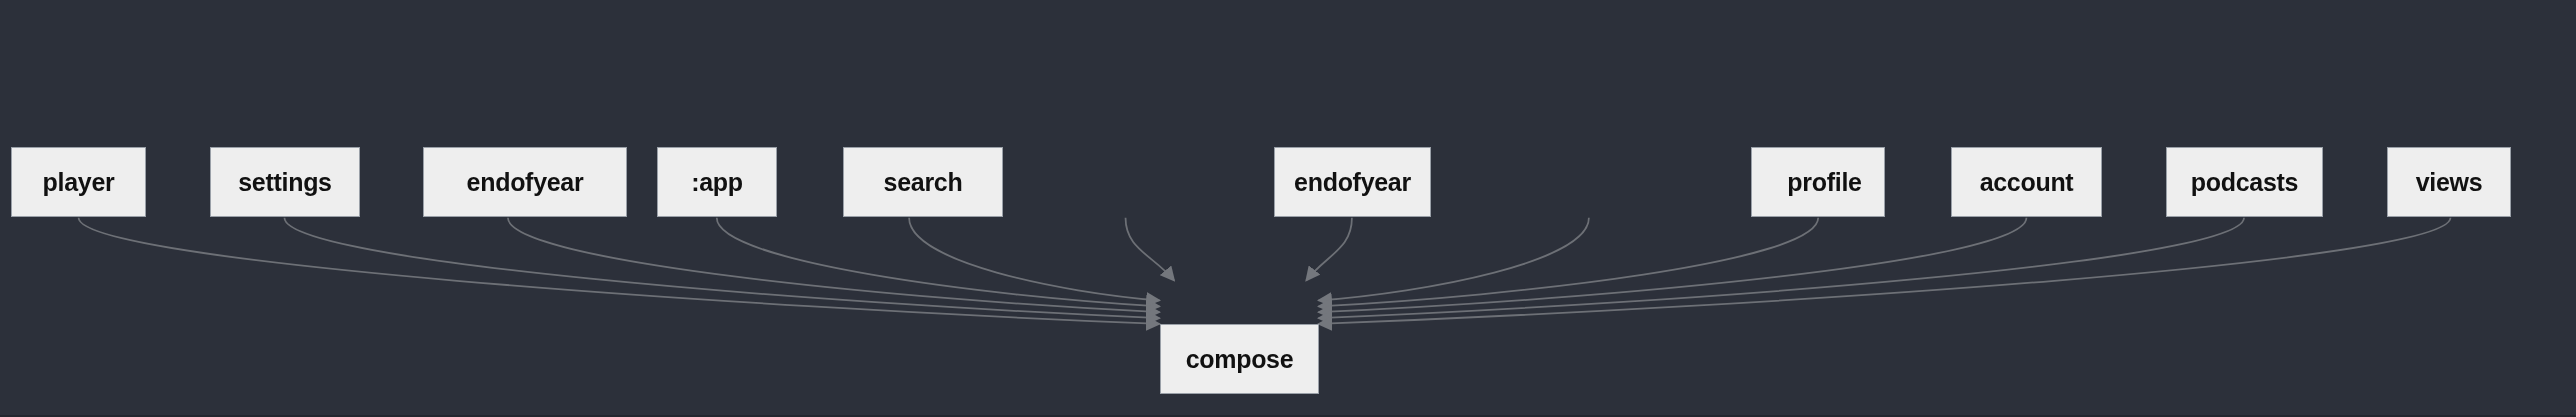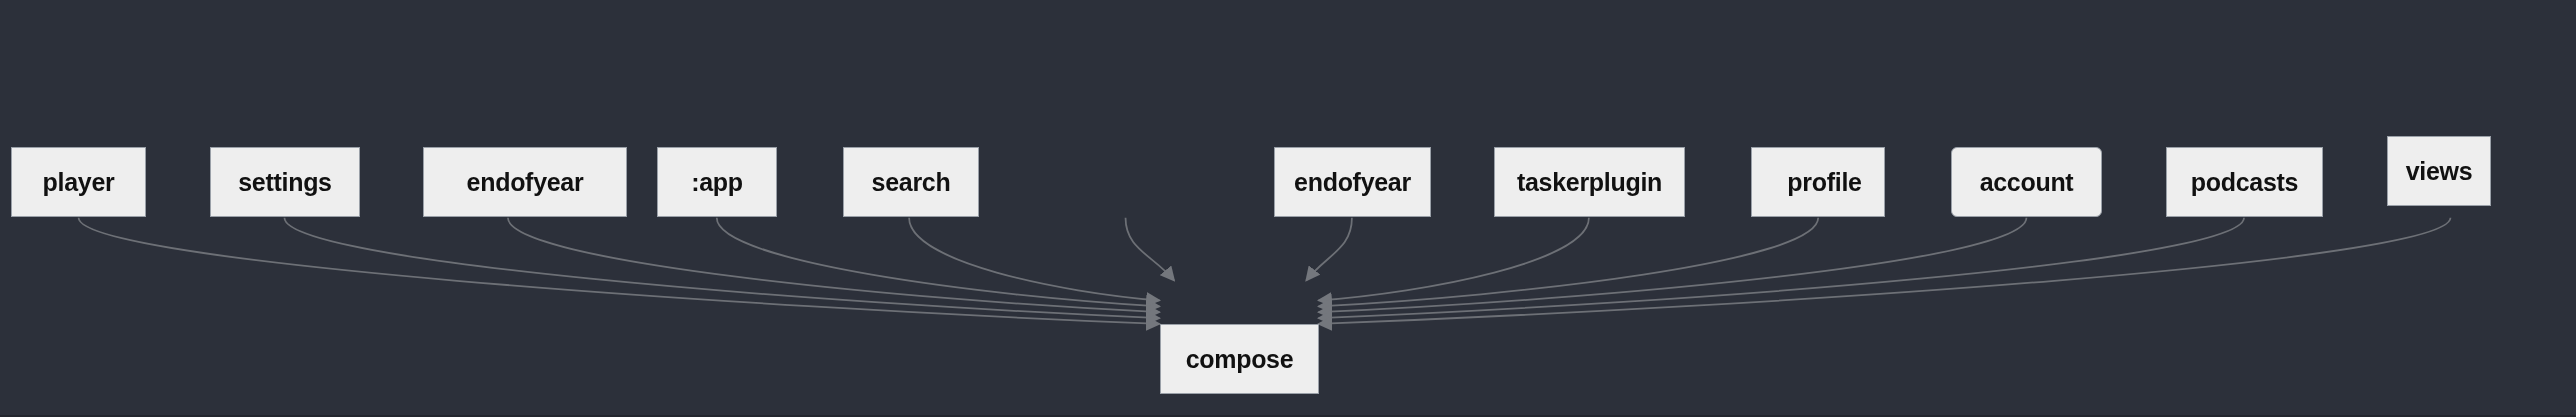--- a/index.html
+++ b/index.html
@@ -87,39 +87,36 @@
   </div>
   <div class="node" style="left:210px;  top:147px; width:150px;text-align:center;">
     <span class="label">settings</span>
   </div>
   <div class="node" style="left:423px;  top:147px; width:204px;">
     <span class="label">endofyear</span>
   </div>
   <div class="node" style="left:657px; top:147px; width:120px;">
     <span class="label">:app</span>
   </div>
-  <div class="node" style="left:843px; top:147px; width:136px;">
+  <div class="node" style="left:843px; top:147px; width:160px;">
     <span class="label">search</span>
   </div>
   <div class="node" style="left:1274px; top:147px; width:157px;">
     <span class="label">endofyear</span>
   </div>
-  <div class="node" style="left:1494px; top:147px; width:191px;">
-    <span class="label">taskerplugin</span>
-  </div>
   <div class="node" style="left:1751px; top:147px; width:134px;padding-left:13px;">
     <span class="label">profile</span>
   </div>
-  <div class="node" style="left:1951px; top:147px; width:151px;border-radius:6px;">
+  <div class="node" style="left:1951px; top:147px; width:151px;">
     <span class="label">account</span>
   </div>
   <div class="node" style="left:2166px; top:147px; width:157px;">
     <span class="label">podcasts</span>
   </div>
-  <div class="node" style="left:2387px; top:136px; width:104px;justify-content:center;">
+  <div class="node" style="left:2387px; top:147px; width:124px;justify-content:center;">
     <span class="label">views</span>
   </div>
 
   <div class="node" style="left:1160px; top:280px; width:159px;margin-top:44px;">
     <span class="label">compose</span>
   </div>
 
   <div id="bottom-strip"></div>
 </div>
 

